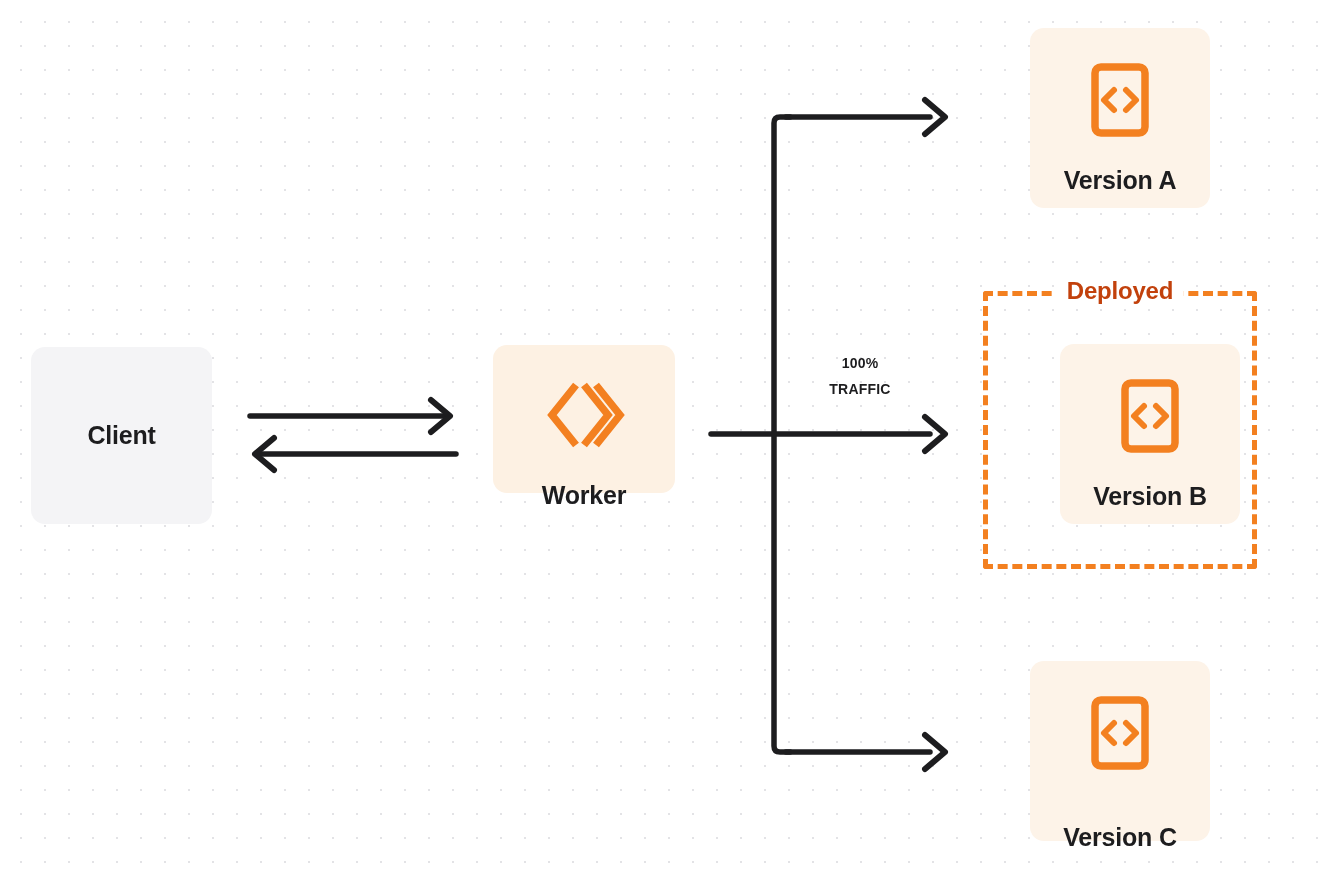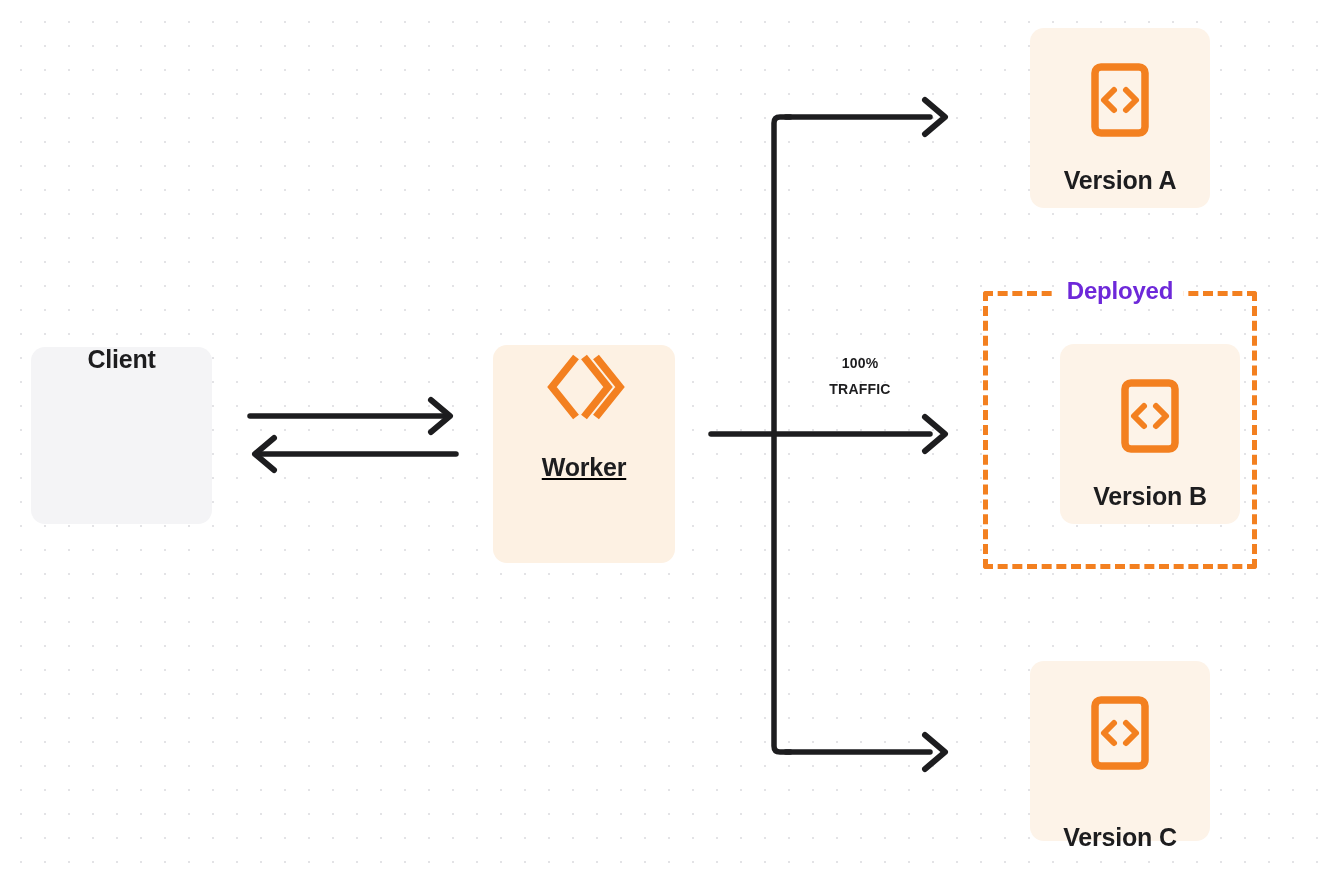--- a/index.html
+++ b/index.html
@@ -19,21 +19,21 @@
     font-family: "Liberation Sans", "DejaVu Sans", sans-serif;
   }
 
   
   .node {
     position: absolute;
     border-radius: 14px;
     display: flex;
     flex-direction: column;
     align-items: center;
-    justify-content: flex-start;
+    justify-content: center;
     box-sizing: border-box;
   }
   .node-label {
     font-weight: bold;
     color: #1d1d1f;
     letter-spacing: -0.2px;
     line-height: 1;
     white-space: nowrap;
   }
 
@@ -45,24 +45,24 @@
     height: 177px;
     background: #f4f4f6;
   }
   #client-node .node-label { font-size: 25px; }
 
   
   #worker-node {
     left: 493px;
     top: 345px;
     width: 182px;
-    height: 218px;
+    height: 148px;
     background: #fdf1e3;
     justify-content: flex-start;
-    text-decoration: underline;
+    padding-top: 28px;
   }
   #worker-node .node-label { font-size: 25px; margin-top: 22px; }
 
   
   .version-node {
     width: 180px;
     height: 180px;
     background: #fdf3e8;
     justify-content: flex-start;
     padding-top: 34px;
@@ -84,21 +84,21 @@
     border-radius: 3px;
     box-sizing: border-box;
   }
   #deployed-label {
     position: absolute;
     left: 50%;
     top: -17px;
     transform: translateX(-50%);
     background: #ffffff;
     padding: 0 11px;
-    color: #6d28d9;
+    color: #c2410c;
     font-size: 24px;
     font-weight: bold;
     line-height: 1;
     white-space: nowrap;
     letter-spacing: -0.2px;
   }
 
   
   #traffic-label {
     position: absolute;

